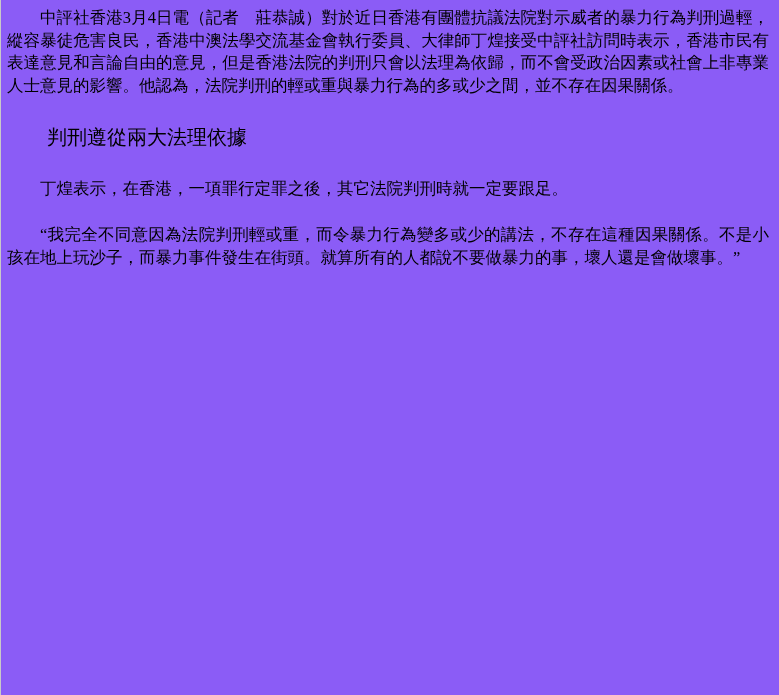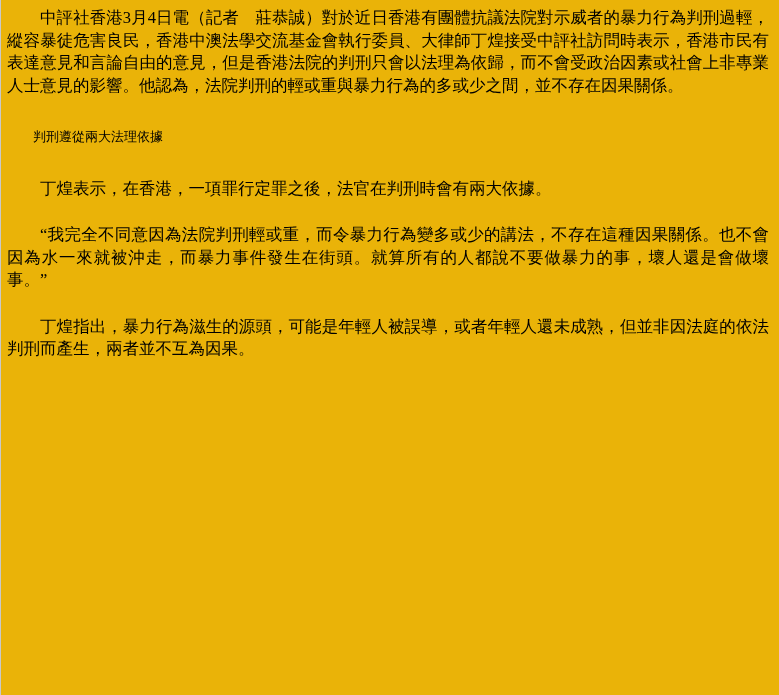--- a/index.html
+++ b/index.html
@@ -6,43 +6,42 @@
     margin: 0;
     padding: 0;
     background: #ffffff;
   }
   .doc {
     position: relative;
     box-sizing: border-box;
     width: 779px;
     height: 695px;
     overflow: hidden;
-    background: #eab308;
+    background: #8b5cf6;
     border-left: 1px solid #c9c9c9;
     padding: 7px 10px 0 6px;
     font-family: "Liberation Serif", "DejaVu Serif", serif;
     font-size: 16.5px;
     line-height: 22.5px;
     color: #000000;
     text-align: justify;
   }
   .para {
     margin: 0 0 24px 0;
     text-indent: 2em;
   }
   .section-heading {
-    font-size: 13px;
+    font-size: 20px;
     font-weight: normal;
     margin: 29px 0 29px 0;
     text-indent: 2em;
     line-height: 22.5px;
   }
 </style>
 </head>
 <body>
 
 <div class="doc">
   <p class="para">中評社香港3月4日電（記者　莊恭誠）對於近日香港有團體抗議法院對示威者的暴力行為判刑過輕，縱容暴徒危害良民，香港中澳法學交流基金會執行委員、大律師丁煌接受中評社訪問時表示，香港市民有表達意見和言論自由的意見，但是香港法院的判刑只會以法理為依歸，而不會受政治因素或社會上非專業人士意見的影響。他認為，法院判刑的輕或重與暴力行為的多或少之間，並不存在因果關係。</p>
   <h2 class="section-heading">判刑遵從兩大法理依據</h2>
-  <p class="para">丁煌表示，在香港，一項罪行定罪之後，法官在判刑時會有兩大依據。</p>
-  <p class="para">“我完全不同意因為法院判刑輕或重，而令暴力行為變多或少的講法，不存在這種因果關係。也不會因為水一來就被沖走，而暴力事件發生在街頭。就算所有的人都說不要做暴力的事，壞人還是會做壞事。”</p>
-  <p class="para">丁煌指出，暴力行為滋生的源頭，可能是年輕人被誤導，或者年輕人還未成熟，但並非因法庭的依法判刑而產生，兩者並不互為因果。</p>
+  <p class="para">丁煌表示，在香港，一項罪行定罪之後，其它法院判刑時就一定要跟足。</p>
+  <p class="para">“我完全不同意因為法院判刑輕或重，而令暴力行為變多或少的講法，不存在這種因果關係。不是小孩在地上玩沙子，而暴力事件發生在街頭。就算所有的人都說不要做暴力的事，壞人還是會做壞事。”</p>
 </div>
 
 </body></html>

